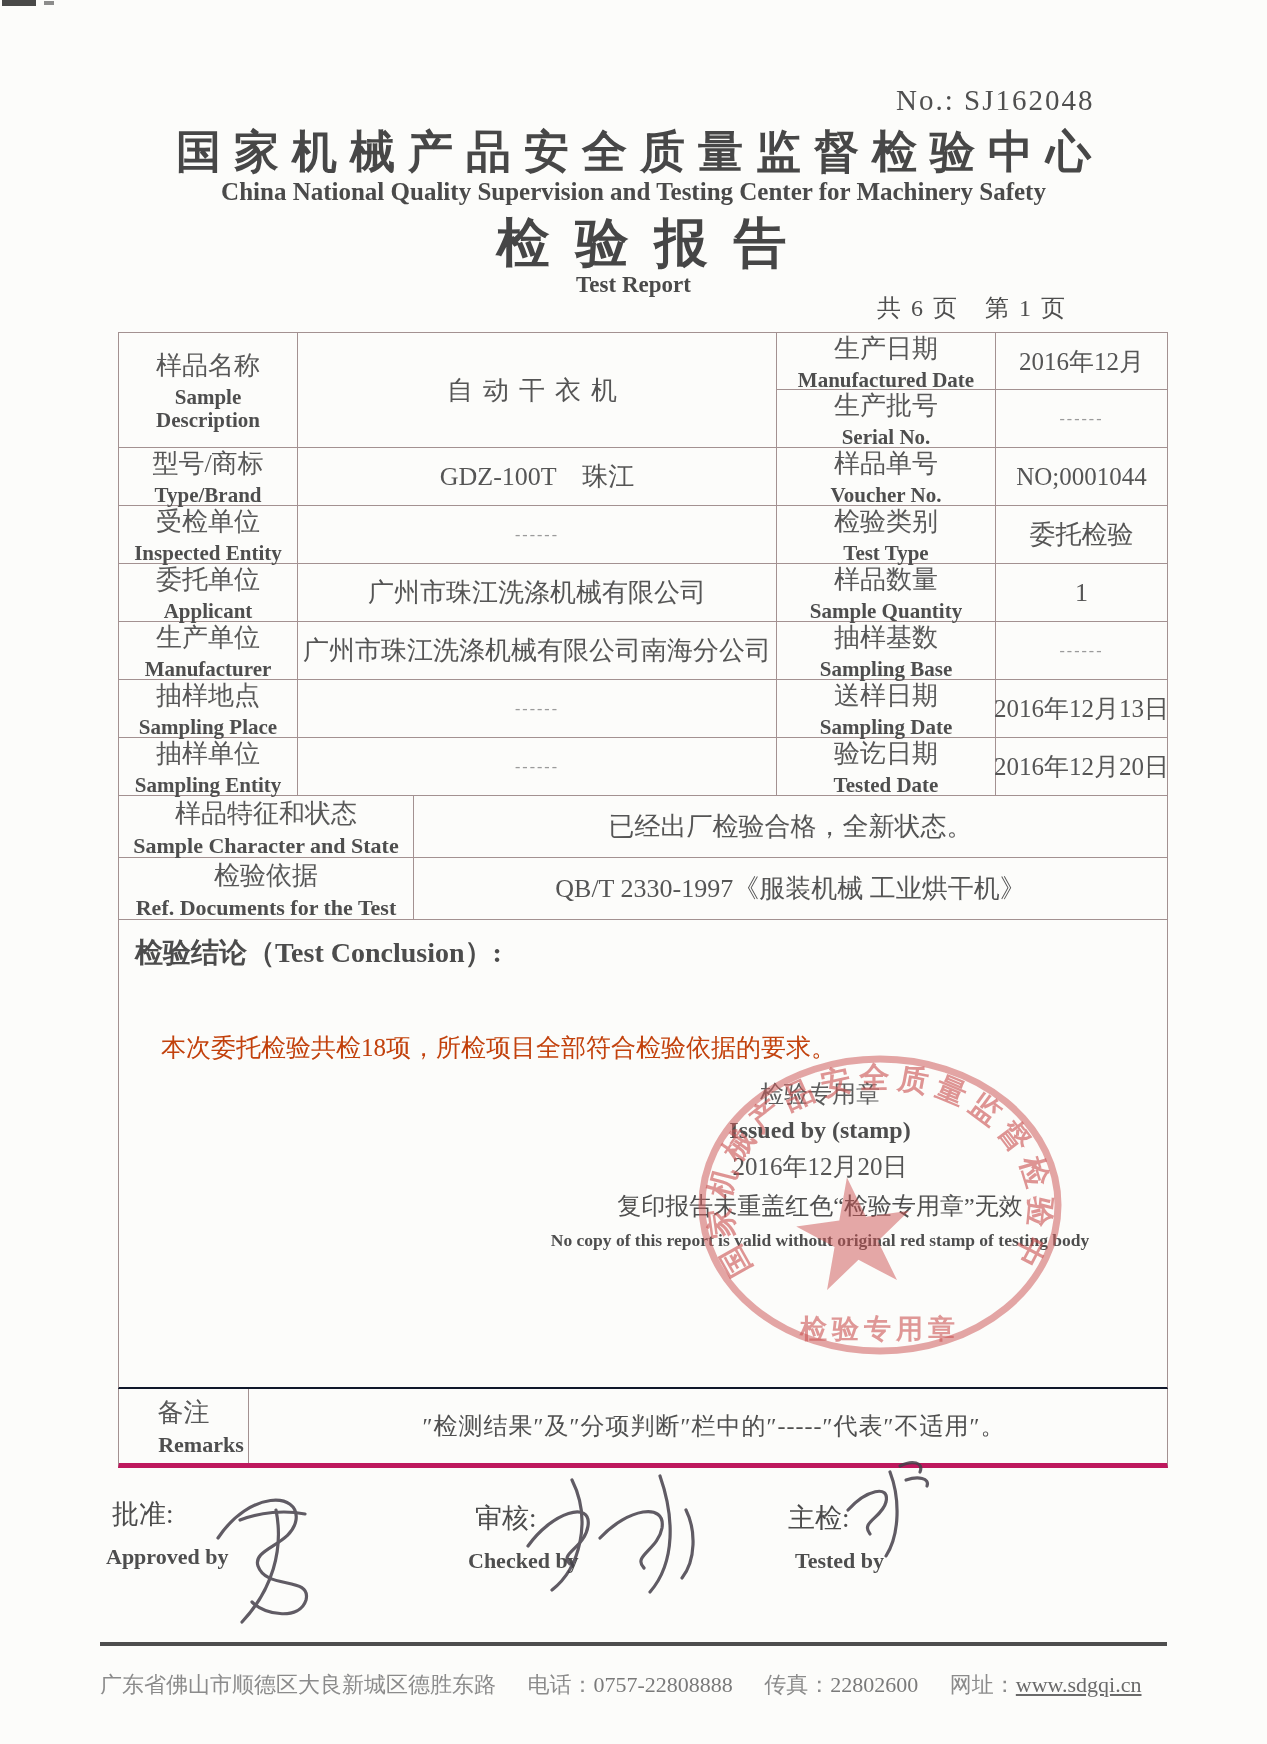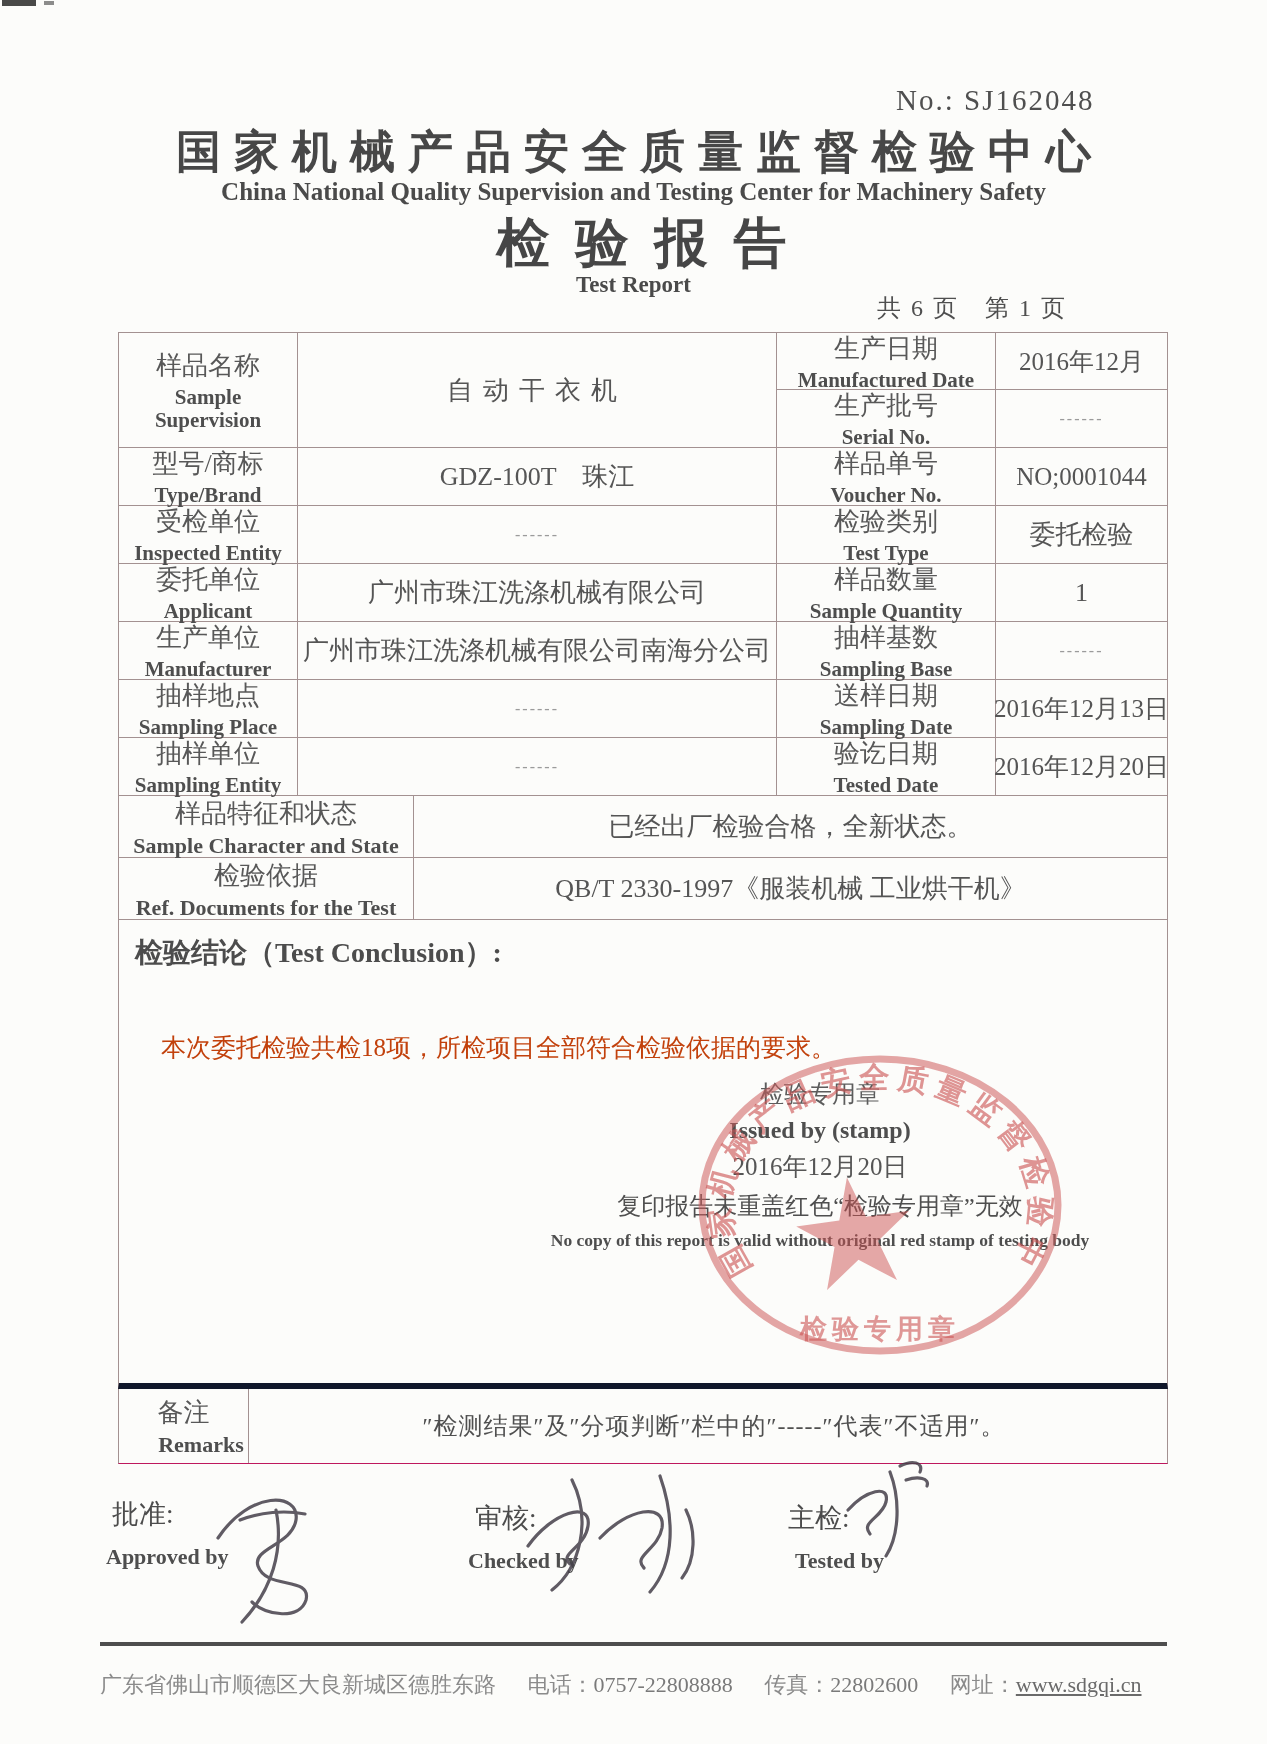--- a/index.html
+++ b/index.html
@@ -18,33 +18,33 @@
   .title-cn { top:208px; font-size:53px; font-weight:600; letter-spacing:26px; padding-left:42px; color:#464646; }
   .title-en { top:272px; font-size:23px; font-weight:bold; color:#4a4a4a; }
   .pagination { right:200px; top:292px; font-size:24px; letter-spacing:2px; color:#4f4f4f; }
 
   .tbl { position:absolute; left:118px; top:332px; width:1050px; }
   .grid { display:grid; border-left:1px solid #a39191; border-right:1px solid #a39191; background:transparent; }
   .gridA { grid-template-columns:179px 479px 219px 171px;
            grid-template-rows:57px 58px 58px 58px 58px 58px 58px 58px;
            border-top:1px solid #a39191; }
   .gridB { grid-template-columns:295px 753px; grid-template-rows:62px 62px; }
-  .gridR { grid-template-columns:130px 918px; grid-template-rows:74px; border-bottom:1px solid #be185d; }
+  .gridR { grid-template-columns:130px 918px; grid-template-rows:74px; border-bottom:5px solid #be185d; }
   .cell { border-right:1px solid #a39191; border-bottom:1px solid #a39191;
           display:flex; flex-direction:column; align-items:center; justify-content:center; gap:3px; }
   .cell.noR { border-right:none; }
   .cell.noB { border-bottom:none; }
   .lbl-cn { font-size:26px; color:#585858; }
   .lbl-en { font-size:21px; font-weight:bold; color:#4e4e4e; text-align:center; line-height:1.08; padding:0 4px; }
   .val { font-size:26px; white-space:nowrap; color:#555; }
   .val.sp { letter-spacing:10px; }
   .dash { font-size:16px; letter-spacing:2px; color:#9b9b9b; }
 
   .conclusion { position:relative; height:469px; border-left:1px solid #a39191;
-                border-right:1px solid #a39191; border-bottom:6px solid #0f172a; }
+                border-right:1px solid #a39191; border-bottom:2px solid #0f172a; }
   .conc-head { position:absolute; left:16px; top:14px; font-size:28px; font-weight:600; color:#4c4c4c; }
   .conc-body { position:absolute; left:42px; top:111px; font-size:25px; color:#c2410c; }
 
   .stamp-caption { position:absolute; left:540px; top:1078px; width:560px; text-align:center; z-index:2; }
   .stamp-caption .l1 { font-size:24px; color:#5c5c5c; margin-bottom:7px; }
   .stamp-caption .l2 { font-size:24px; font-weight:bold; color:#4e4e4e; margin-bottom:6px; }
   .stamp-caption .l3 { font-size:25px; color:#555; margin-bottom:7px; }
   .stamp-caption .l4 { font-size:24px; color:#4f4f4f; margin-bottom:8px; }
   .stamp-caption .l5 { font-size:17.5px; font-weight:bold; color:#4e4e4e; }
 
@@ -77,21 +77,21 @@
   <div class="abs ctr org-cn">国家机械产品安全质量监督检验中心</div>
   <div class="abs ctr org-en">China National Quality Supervision and Testing Center for Machinery Safety</div>
   <div class="abs ctr title-cn">检验报告</div>
   <div class="abs ctr title-en">Test Report</div>
   <div class="abs pagination">共 6 页　第 1 页</div>
 
   <div class="tbl">
     <div class="grid gridA">
       <div class="cell" style="grid-row:1/3; grid-column:1;">
         <span class="lbl-cn">样品名称</span>
-        <span class="lbl-en">Sample Supervision</span>
+        <span class="lbl-en">Sample Description</span>
       </div>
       <div class="cell" style="grid-row:1/3; grid-column:2;">
         <span class="val sp">自动干衣机</span>
       </div>
       <div class="cell" style="grid-row:1; grid-column:3;">
         <span class="lbl-cn">生产日期</span>
         <span class="lbl-en">Manufactured Date</span>
       </div>
       <div class="cell noR" style="grid-row:1; grid-column:4;">
         <span class="val" style="font-size:25px;">2016年12月</span>

